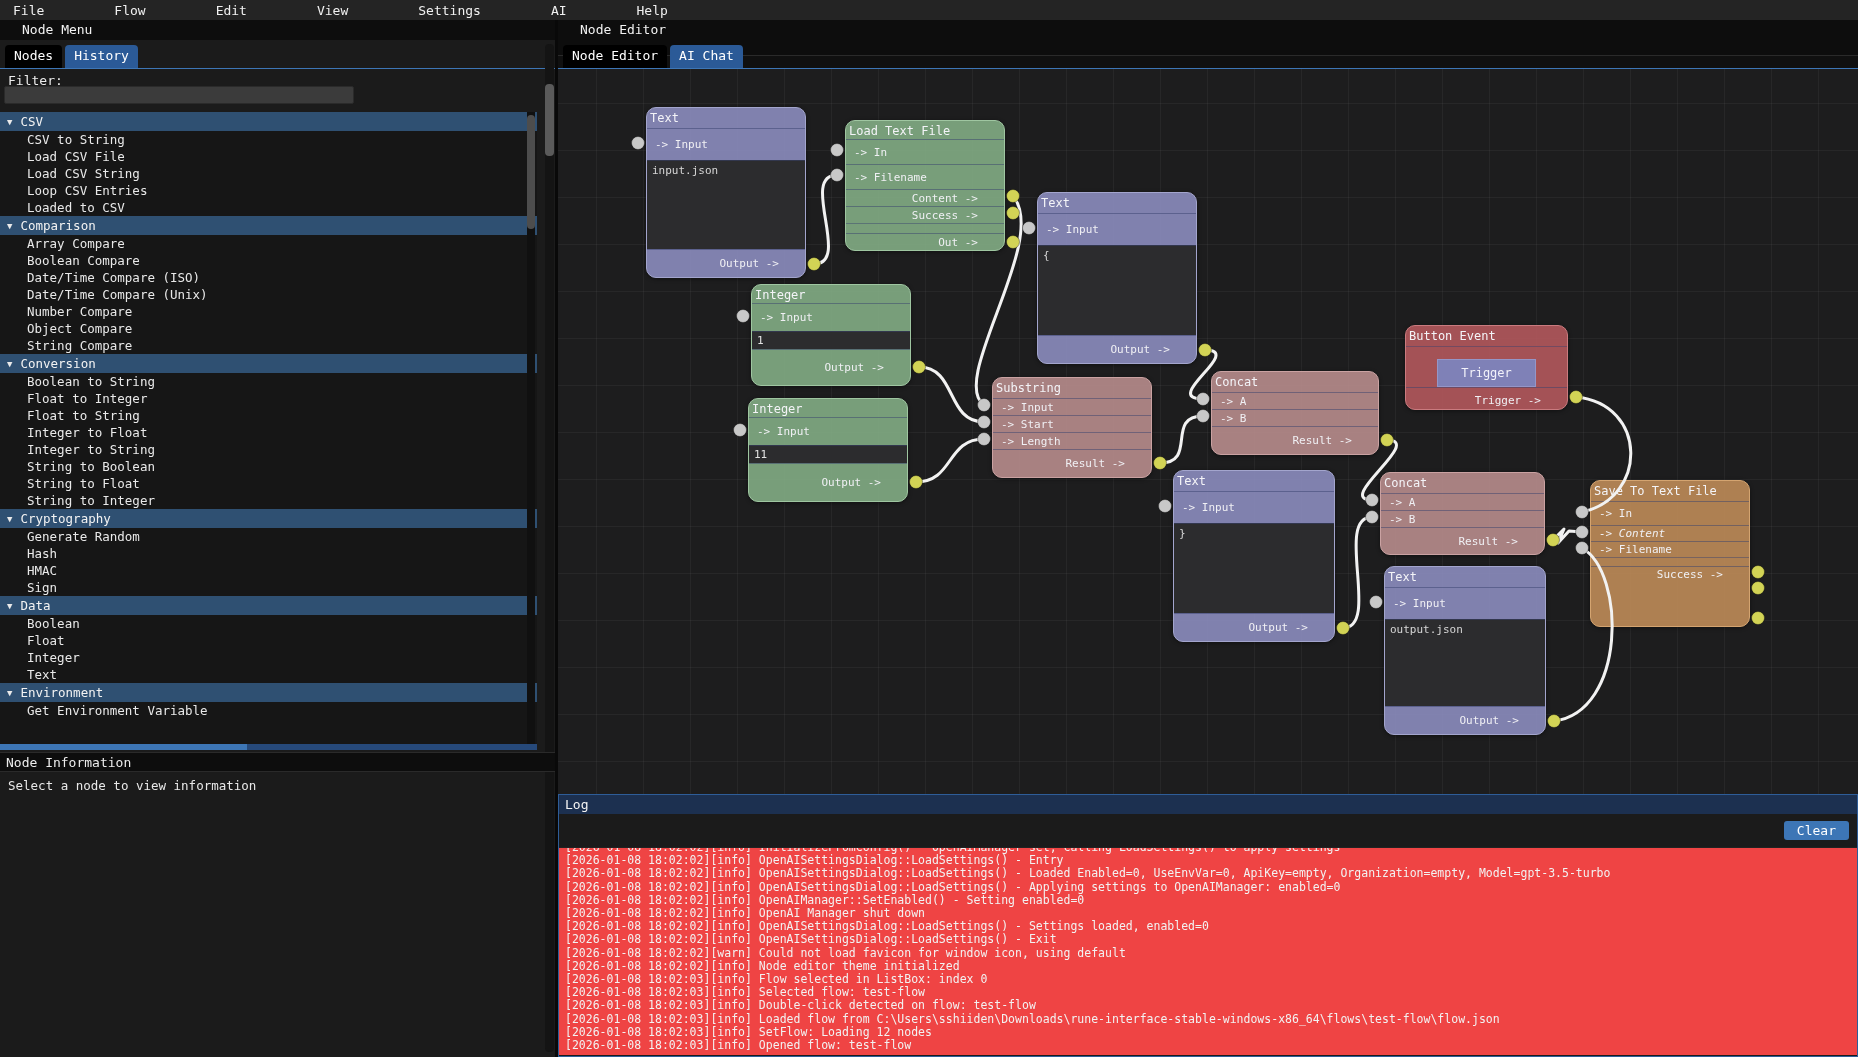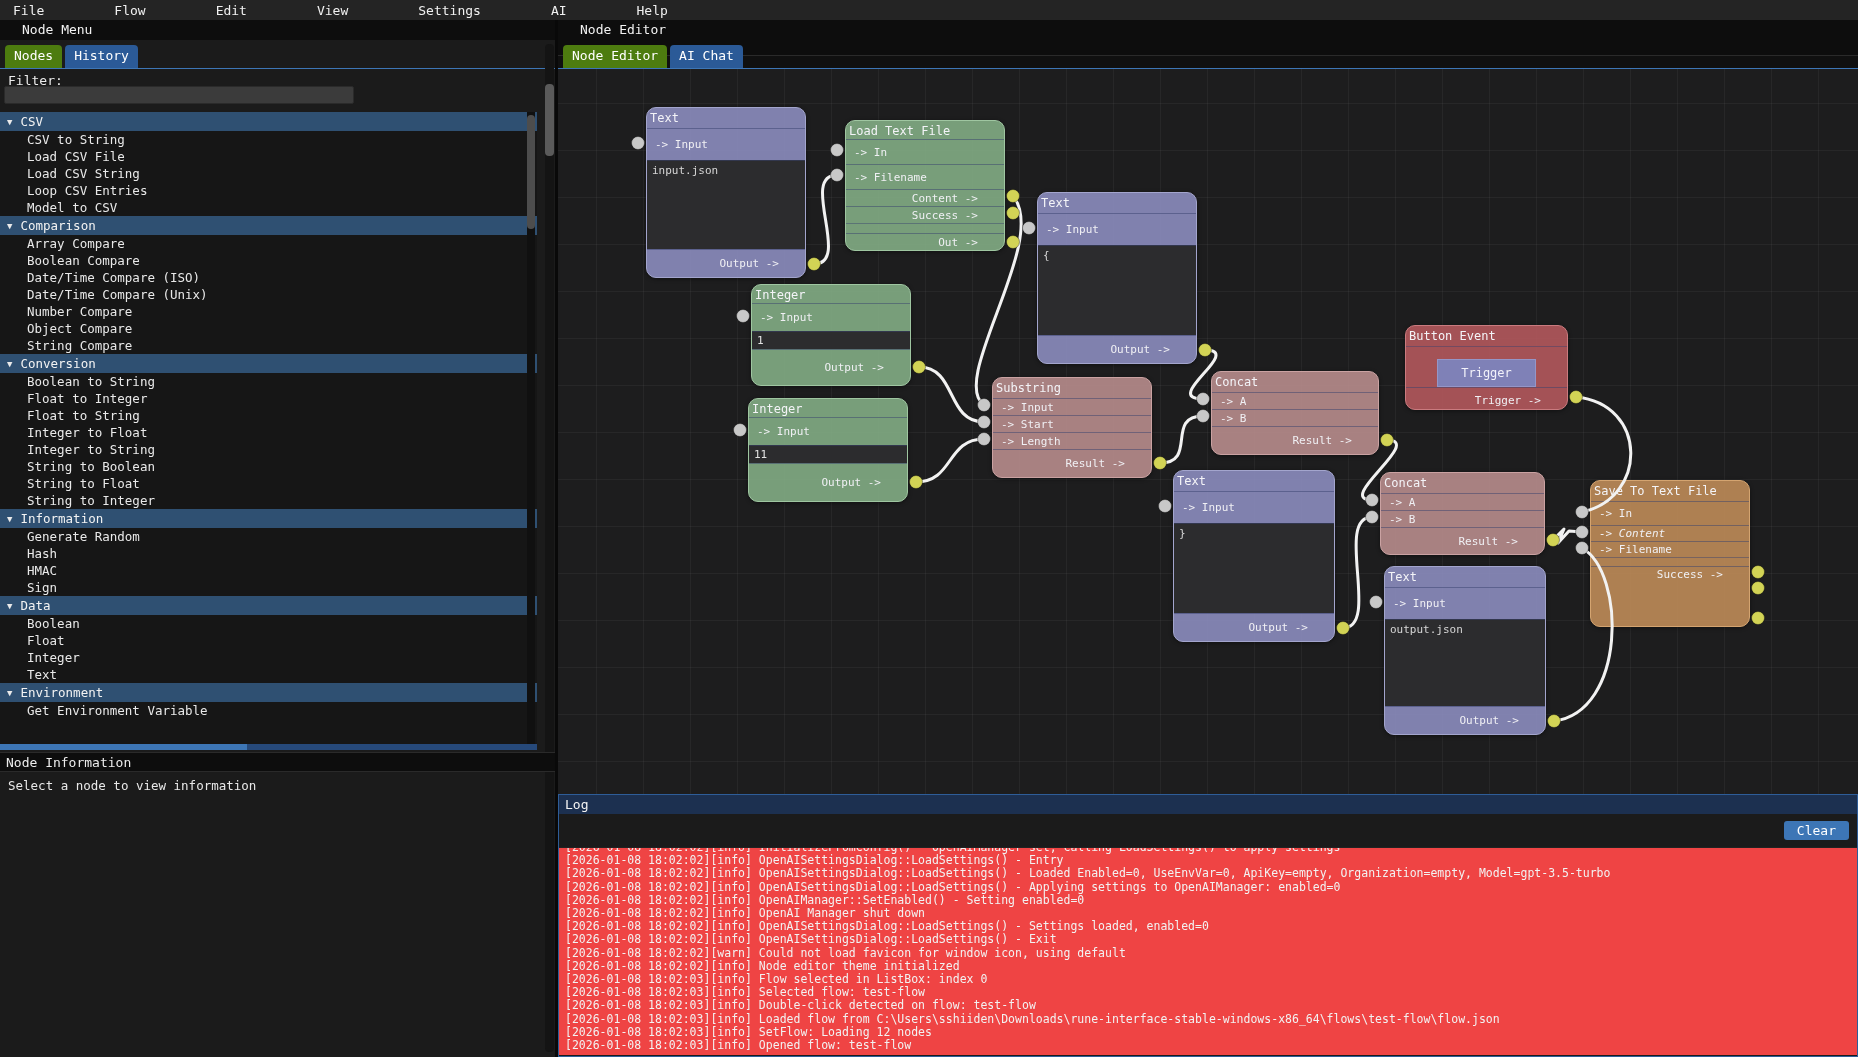--- a/index.html
+++ b/index.html
@@ -12,21 +12,21 @@
   
   .titlebar{position:absolute;height:36px;background:#0d0d0d;font-size:13px;color:#f2f2f2;
             line-height:20px;padding-left:22px;box-sizing:border-box;border-bottom:1px solid #2a2a2a;}
   #lp-title{left:0;top:20px;width:555px;}
   #ed-title{left:558px;top:20px;width:1300px;}
   
   #left-panel{position:absolute;left:0;top:40px;width:555px;height:1017px;background:#1b1b1b;}
   .tabs{position:absolute;left:5px;top:5px;height:23px;display:flex;}
   .tab{padding:3px 9px 4px 9px;font-size:13px;border-radius:4px 4px 0 0;margin-right:3px;
        background:#2b5a97;color:#fff;cursor:pointer;}
-  .tab.active{background:#4d7c0f;}
+  .tab.active{background:#000000;}
   .tab-underline{position:absolute;left:0;top:28px;width:100%;height:1px;background:#3d76b6;}
   #filter-label{position:absolute;left:8px;top:33px;font-size:13px;}
   #filter-input{position:absolute;left:4px;top:46px;width:340px;height:16px;background:#3b3b3b;
                 border:1px solid #2a2a2a;border-radius:2px;color:#eee;font-family:inherit;font-size:12px;padding:0 4px;}
   #node-list{position:absolute;left:0;top:72px;width:537px;height:632px;background:#161616;overflow:hidden;}
   .cat{height:19px;background:#2f5072;display:flex;align-items:center;font-size:12.5px;color:#f3f3f3;cursor:pointer;}
   .tri{font-size:9px;margin:0 8px 0 7px;color:#eaeaea;}
   .item{height:17px;line-height:17px;padding-left:27px;font-size:12.5px;color:#e9e9e9;cursor:pointer;white-space:nowrap;}
   #list-vscroll{position:absolute;left:527px;top:72px;width:8px;height:632px;background:#101010;}
   #list-vthumb{position:absolute;left:0;top:3px;width:8px;height:114px;background:#4d4d4d;border-radius:4px;}
@@ -104,21 +104,21 @@
   <input id="filter-input" value="" style="">
   <div id="node-list">
       <div class="cat">
         <div class="tri">▼</div>
         <div class="catlabel">CSV</div>
       </div>
       <div class="item">CSV to String</div>
       <div class="item">Load CSV File</div>
       <div class="item">Load CSV String</div>
       <div class="item">Loop CSV Entries</div>
-      <div class="item">Model to CSV</div>
+      <div class="item">Loaded to CSV</div>
       <div class="cat">
         <div class="tri">▼</div>
         <div class="catlabel">Comparison</div>
       </div>
       <div class="item">Array Compare</div>
       <div class="item">Boolean Compare</div>
       <div class="item">Date/Time Compare (ISO)</div>
       <div class="item">Date/Time Compare (Unix)</div>
       <div class="item">Number Compare</div>
       <div class="item">Object Compare</div>
@@ -130,21 +130,21 @@
       <div class="item">Boolean to String</div>
       <div class="item">Float to Integer</div>
       <div class="item">Float to String</div>
       <div class="item">Integer to Float</div>
       <div class="item">Integer to String</div>
       <div class="item">String to Boolean</div>
       <div class="item">String to Float</div>
       <div class="item">String to Integer</div>
       <div class="cat">
         <div class="tri">▼</div>
-        <div class="catlabel">Information</div>
+        <div class="catlabel">Cryptography</div>
       </div>
       <div class="item">Generate Random</div>
       <div class="item">Hash</div>
       <div class="item">HMAC</div>
       <div class="item">Sign</div>
       <div class="cat">
         <div class="tri">▼</div>
         <div class="catlabel">Data</div>
       </div>
       <div class="item">Boolean</div>

